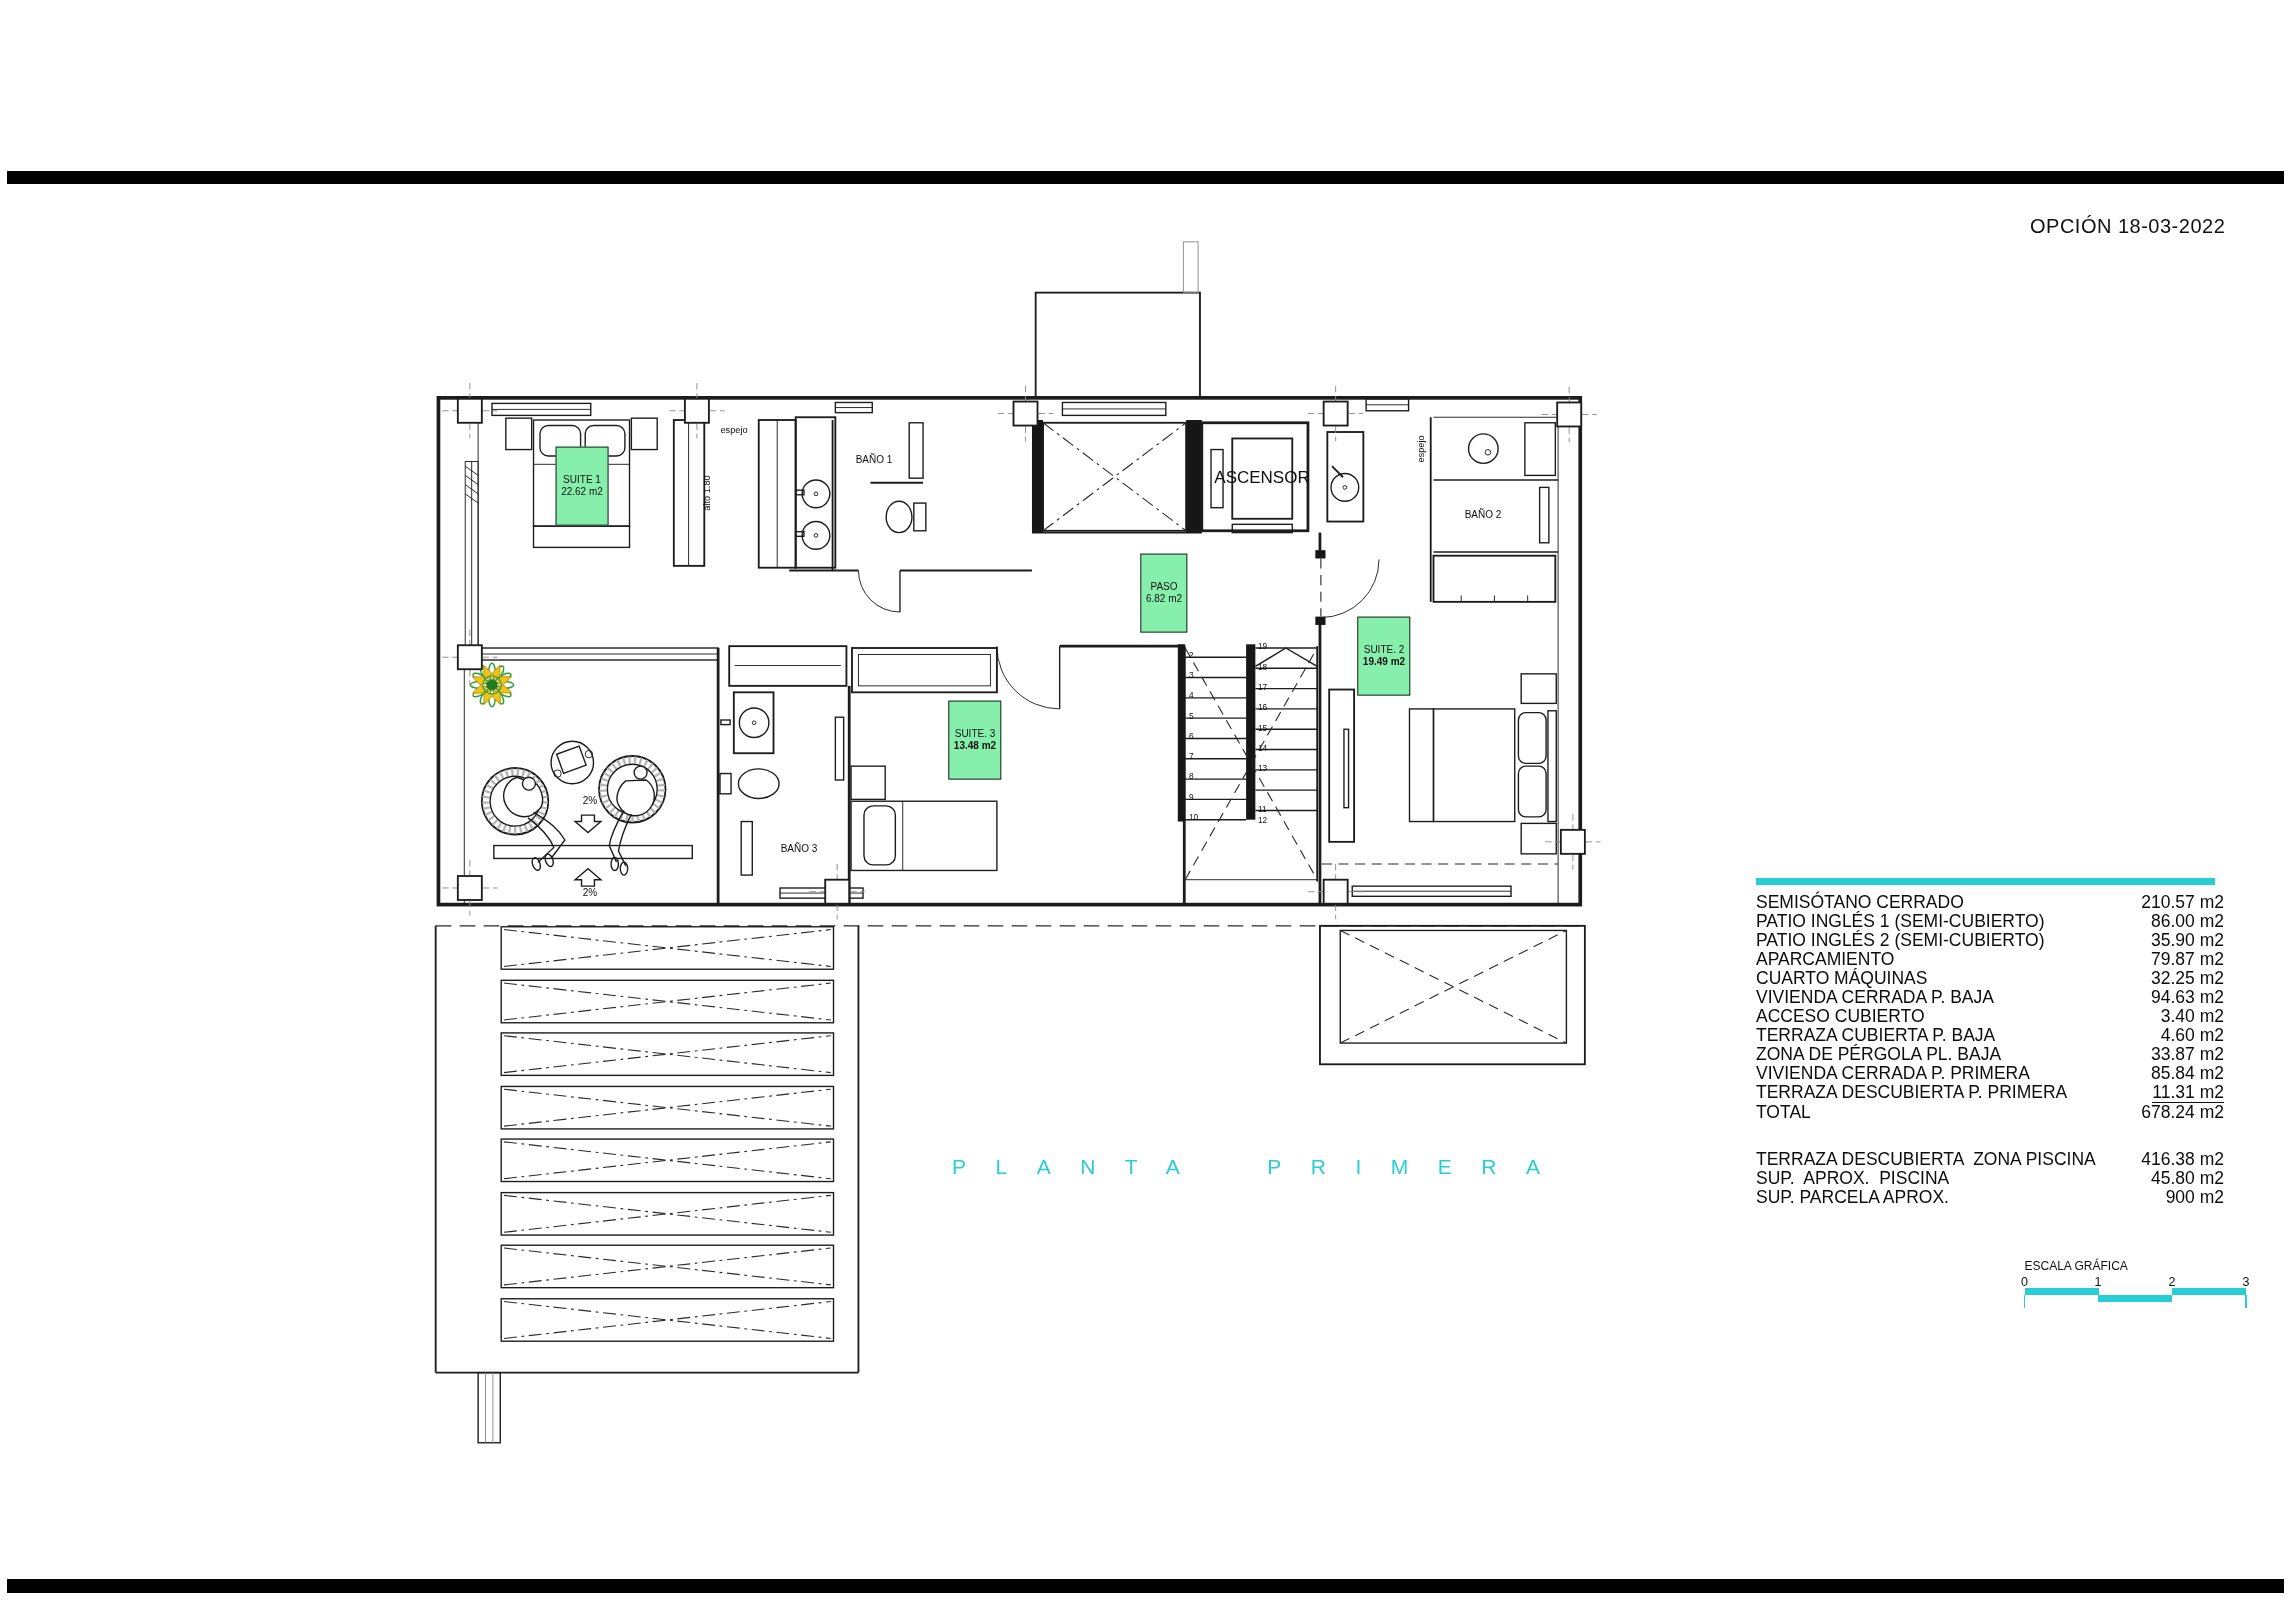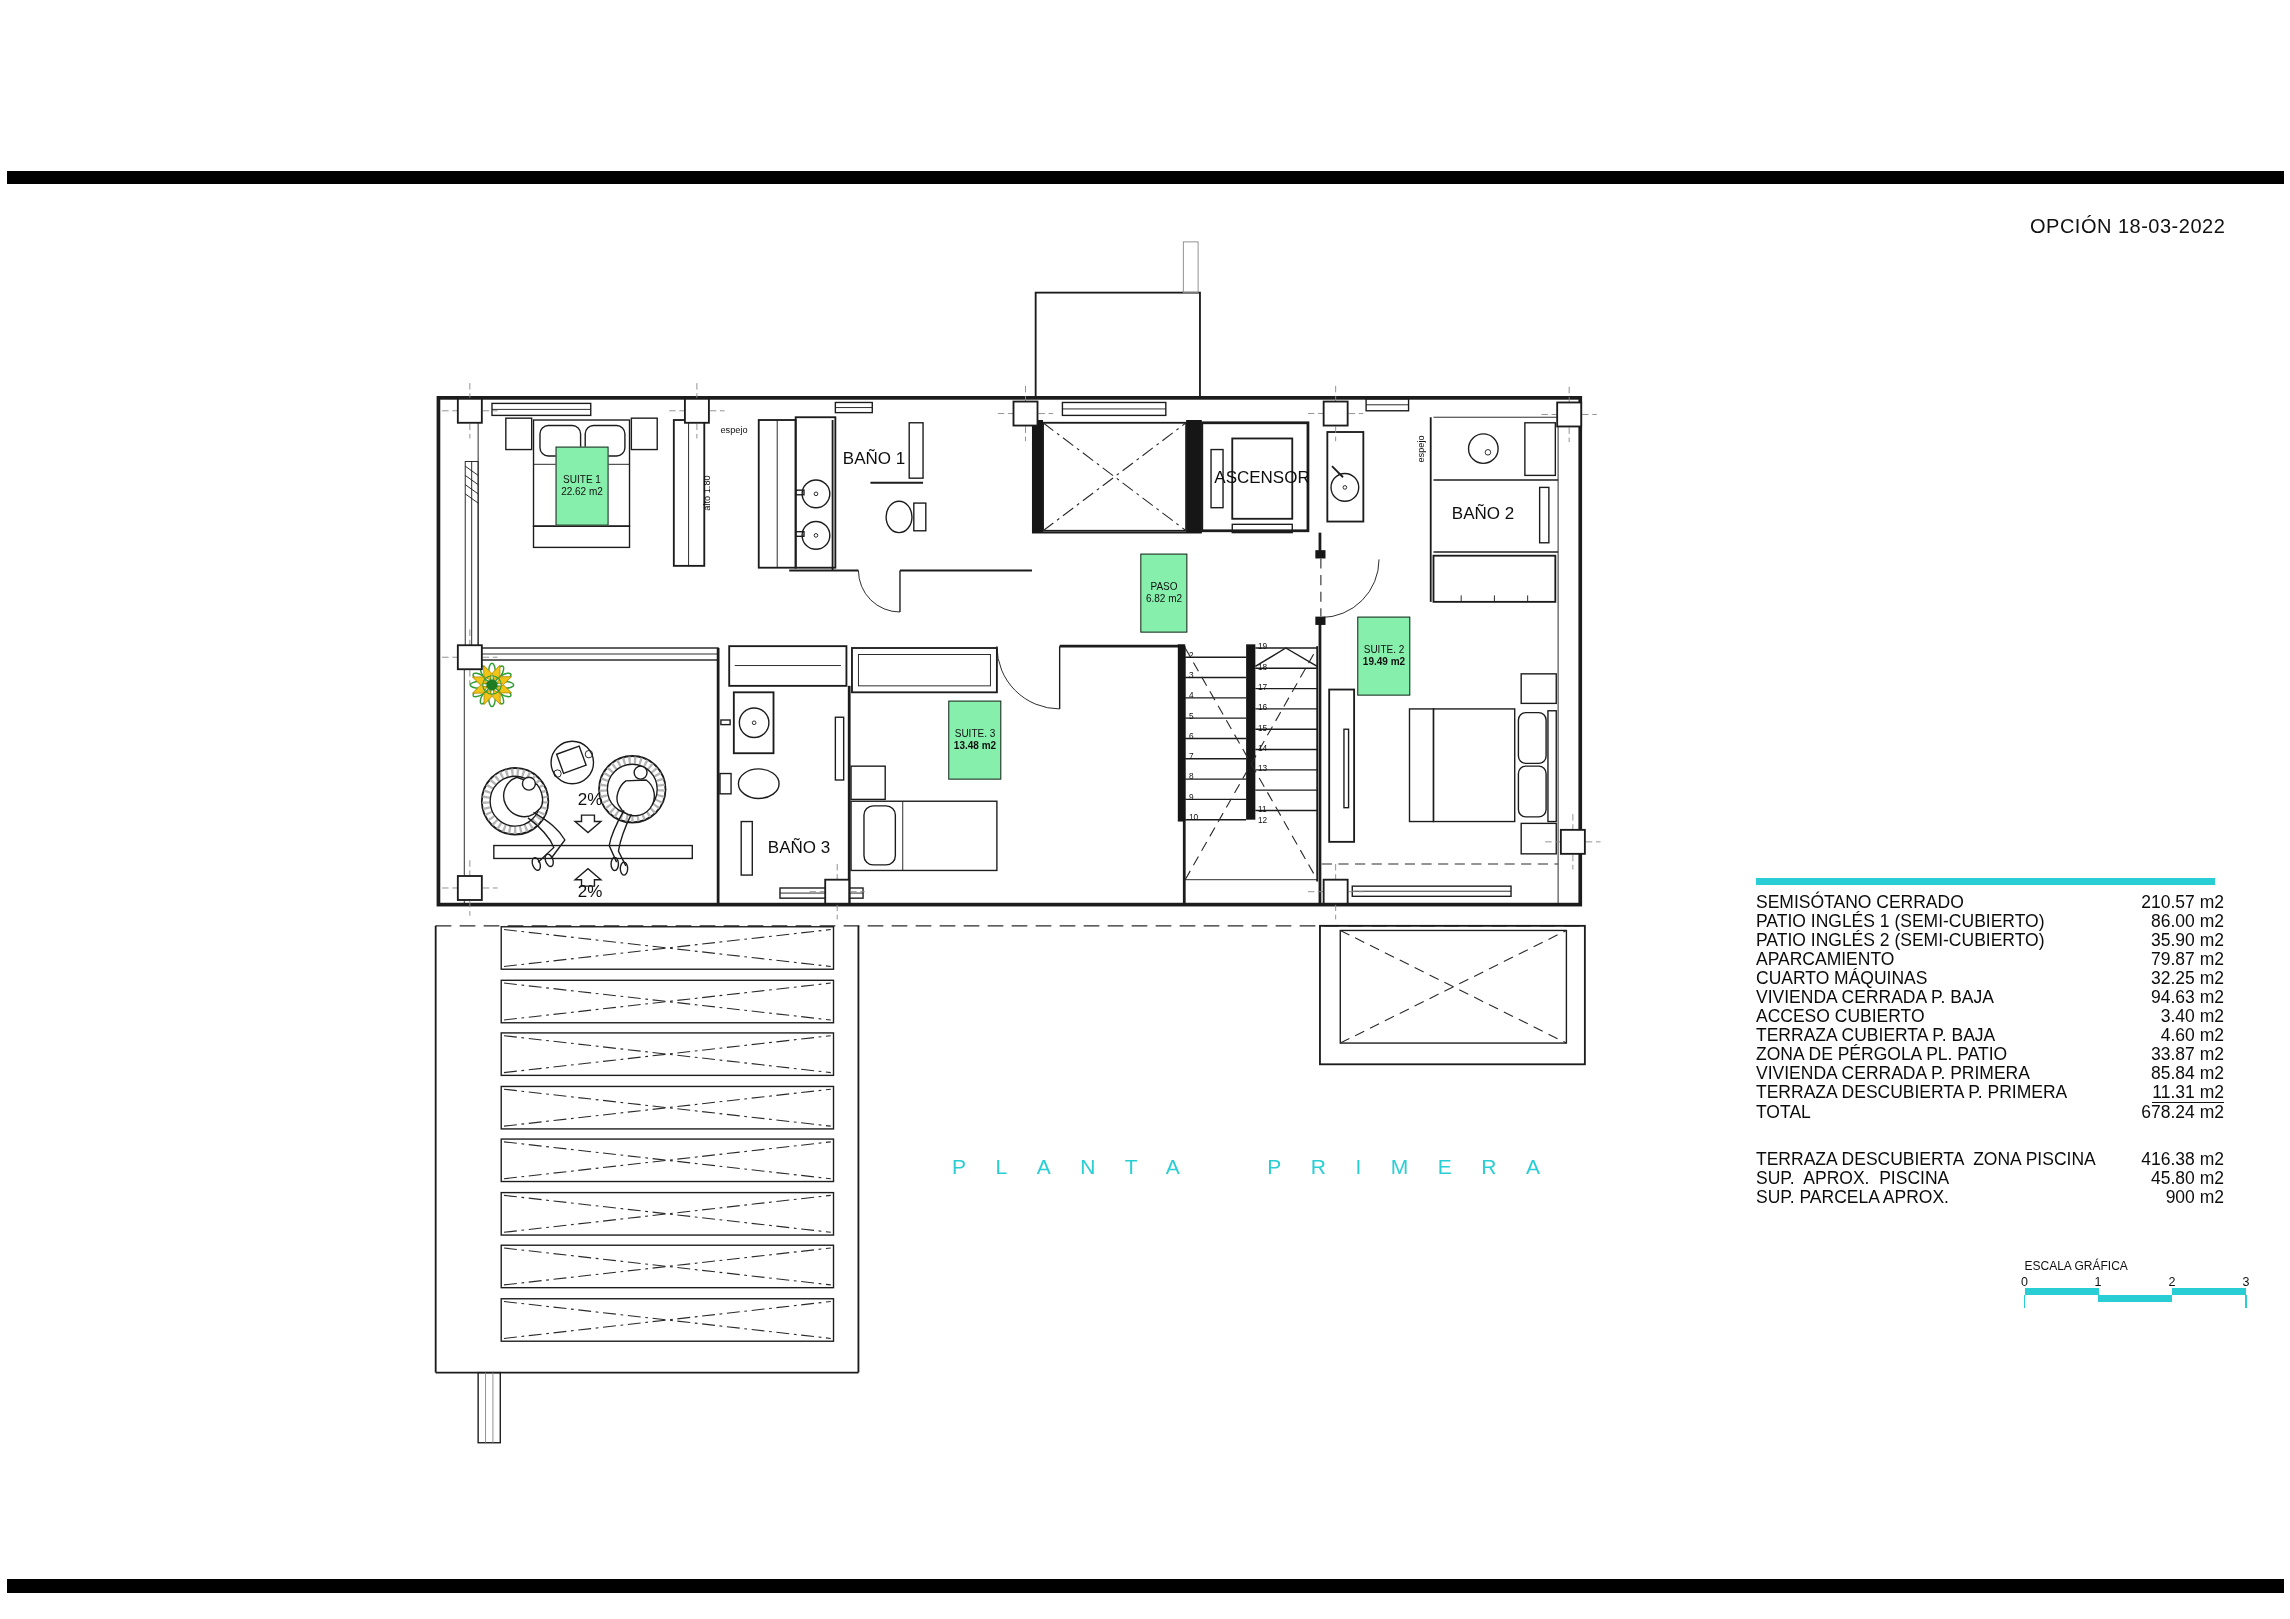--- a/index.html
+++ b/index.html
@@ -8,21 +8,21 @@
   .bar{position:absolute;left:7.4px;right:7.4px;background:#000;}
   #topbar{top:171px;height:13px;}
   #botbar{top:1579px;height:14px;}
   #opcion{position:absolute;left:2030px;top:215px;font-size:20px;letter-spacing:0.5px;white-space:pre;}
   
   .lbl{position:absolute;transform:translate(-50%,-50%);white-space:pre;color:#0e0e0e;}
   .vert{transform:translate(-50%,-50%) rotate(-90deg);}
   .boxlbl{position:absolute;transform:translate(-50%,-50%);border:1.2px solid #222;background:#86efac;
           padding:0.9px 4.6px;text-align:center;font-size:10px;line-height:1.25;white-space:pre;}
   .boxlbl .b2{font-weight:bold;}
-  .f13{font-size:17px;} .f12{font-size:17px;} .f10{font-size:9.2px;}
+  .f13{font-size:10px;} .f12{font-size:17px;} .f10{font-size:9.2px;}
   .snum{position:absolute;font-size:8.3px;line-height:1;color:#111;}
   
   .area-table{position:absolute;left:1756px;top:878px;width:468px;font-size:17.5px;color:#0c0c0c;}
   .tbar{height:7.4px;width:459px;margin-bottom:7.4px;}
   .arow{display:flex;justify-content:space-between;line-height:19px;}
   .alabel,.aval{white-space:pre;}
   .uline{border-bottom:1.6px solid #111;}
   .rows2{margin-top:28px;}
   
   #planta{position:absolute;left:952px;top:1155px;font-size:21px;letter-spacing:29.5px;word-spacing:24px;
@@ -422,21 +422,21 @@
         </div>
         <div class="arow">
           <span class="alabel">ACCESO CUBIERTO</span>
           <span class="aval">3.40 m2</span>
         </div>
         <div class="arow">
           <span class="alabel">TERRAZA CUBIERTA P. BAJA</span>
           <span class="aval">4.60 m2</span>
         </div>
         <div class="arow">
-          <span class="alabel">ZONA DE PÉRGOLA PL. PATIO</span>
+          <span class="alabel">ZONA DE PÉRGOLA PL. BAJA</span>
           <span class="aval">33.87 m2</span>
         </div>
         <div class="arow">
           <span class="alabel">VIVIENDA CERRADA P. PRIMERA</span>
           <span class="aval">85.84 m2</span>
         </div>
         <div class="arow">
           <span class="alabel">TERRAZA DESCUBIERTA P. PRIMERA</span>
           <span class="aval uline">11.31 m2</span>
         </div>

